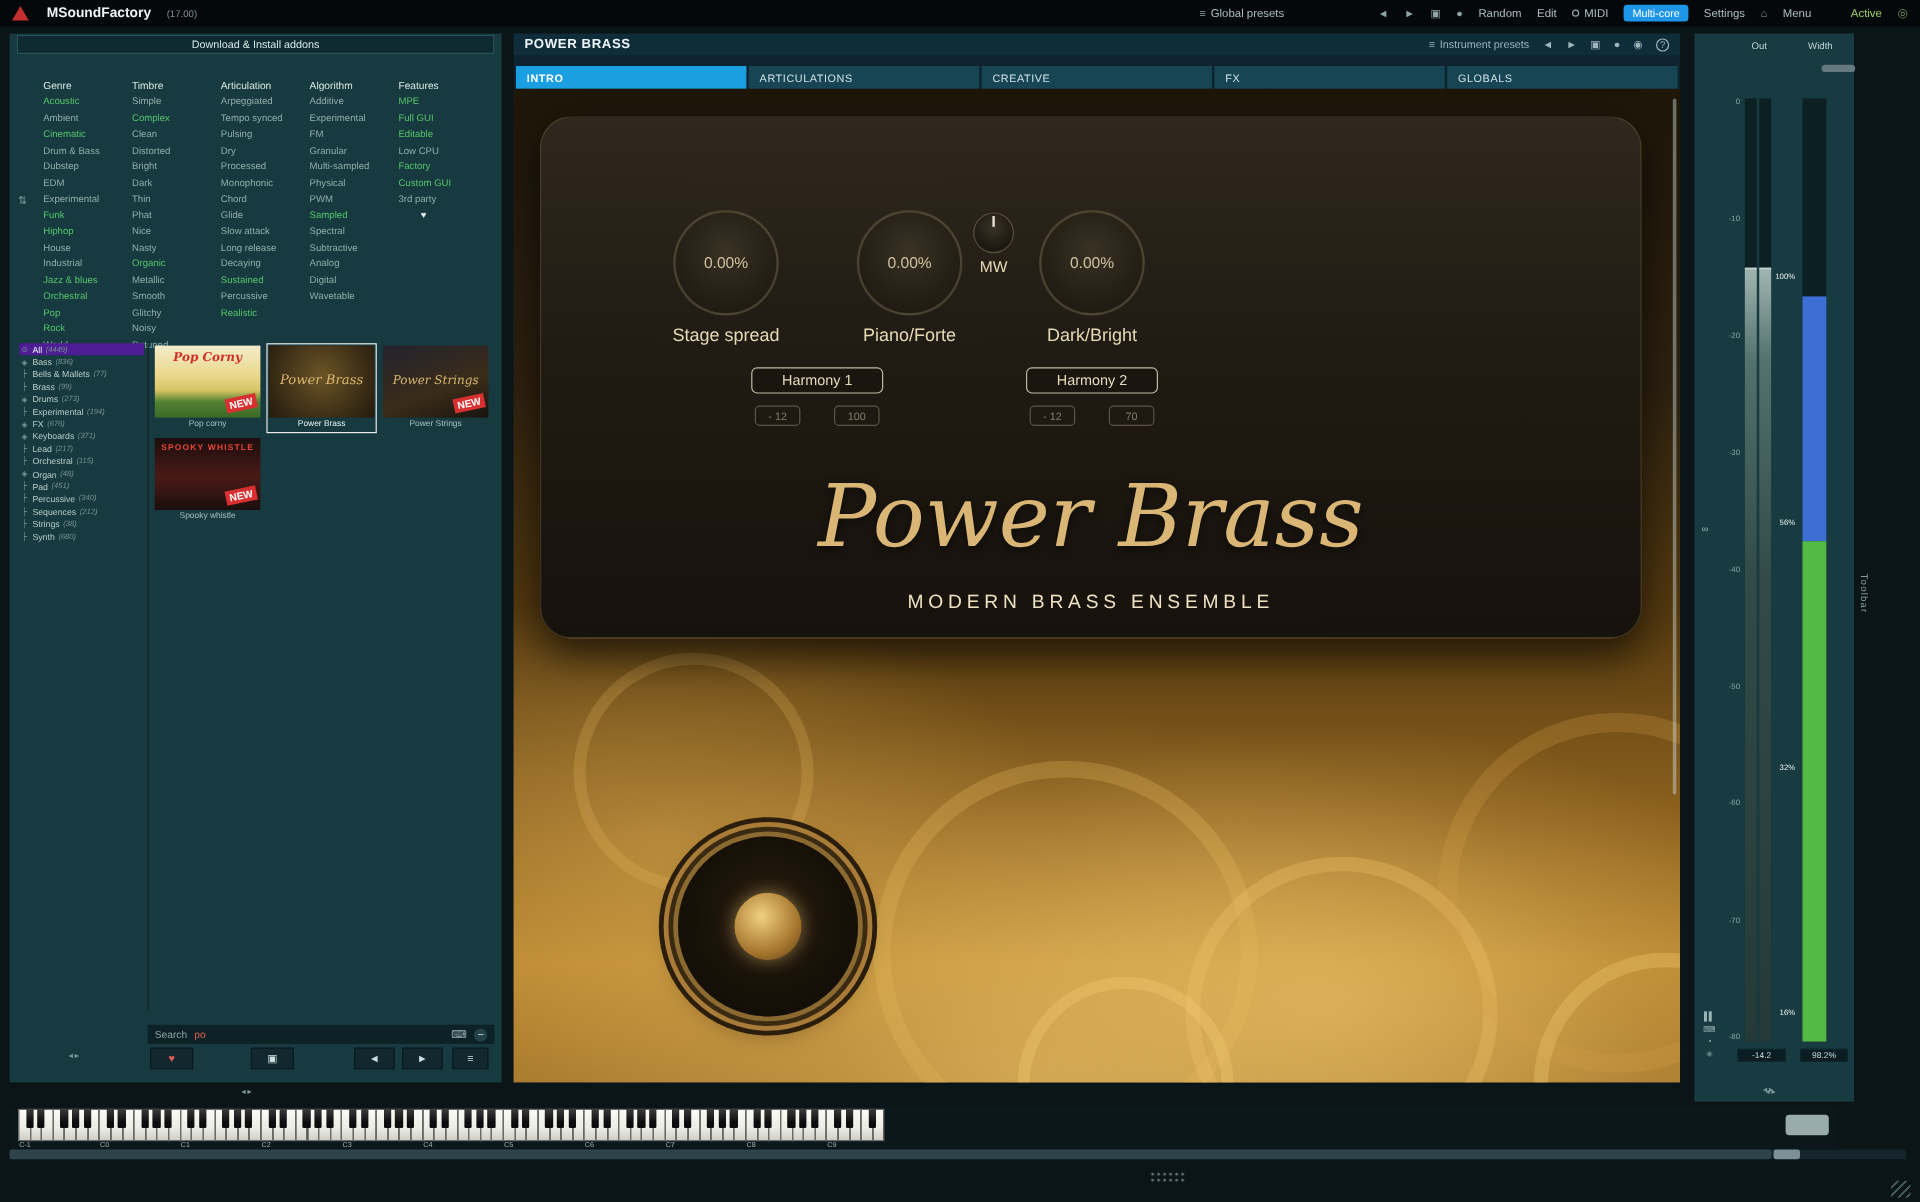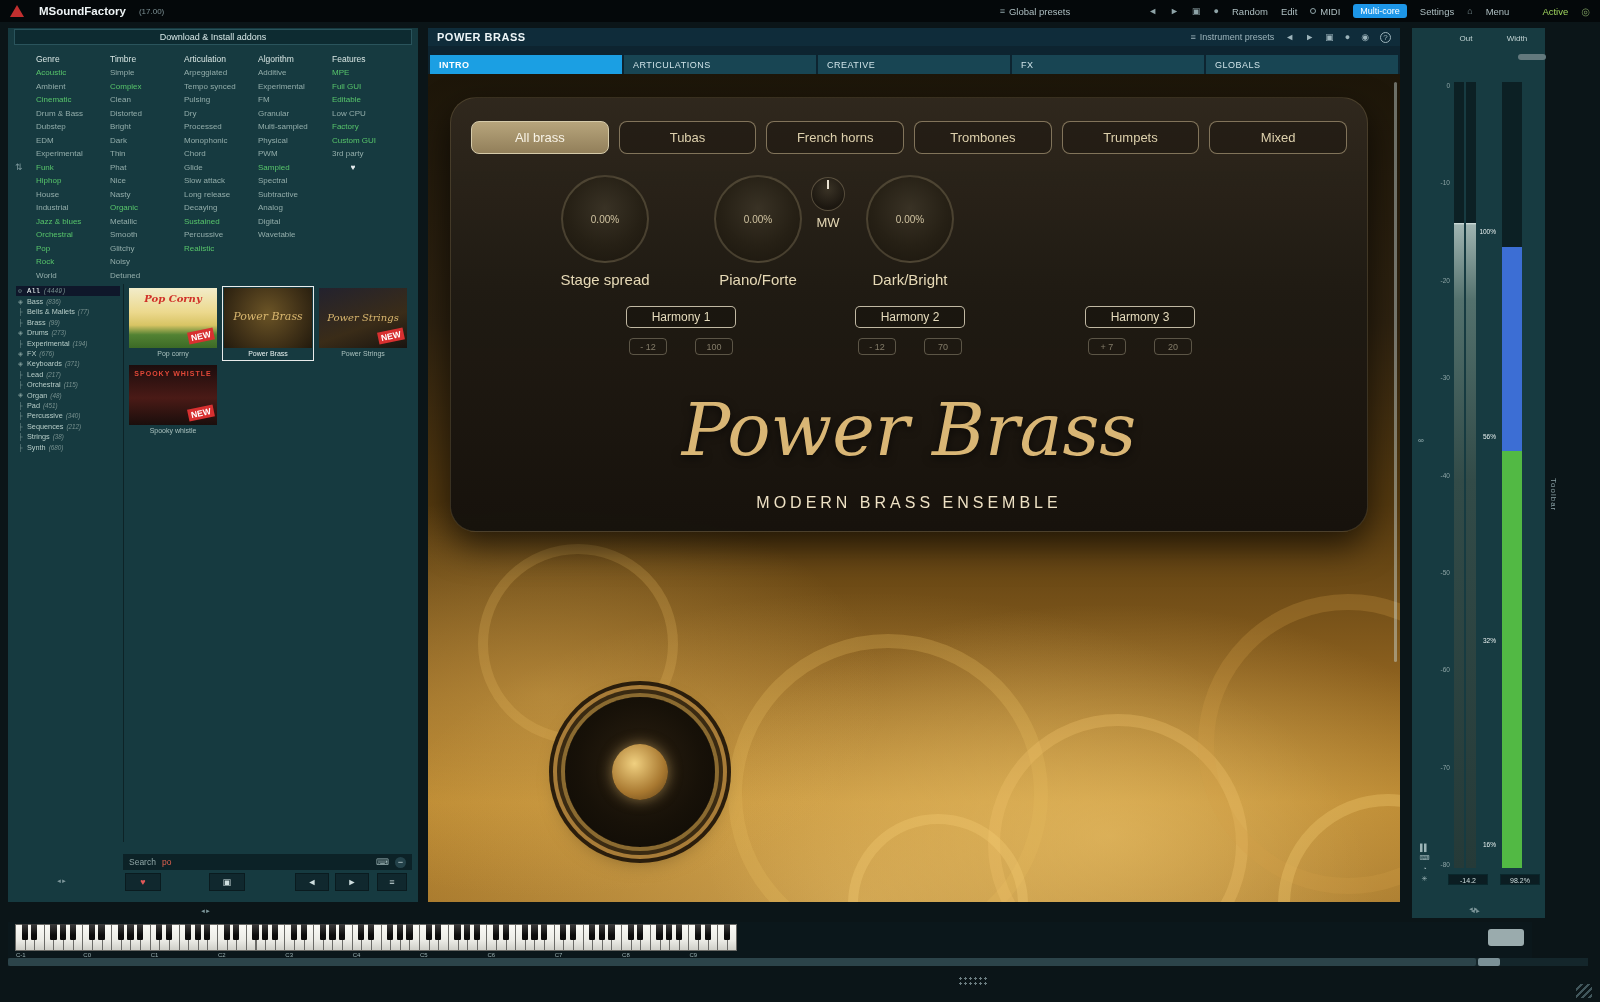--- a/index.html
+++ b/index.html
@@ -21,28 +21,28 @@
   .active-label { color:#9fd45e;margin-left:20px; }
   .power-glyph { color:#7a9a5e; font-size:10px; }
 
   
   .left-panel { position:absolute; left:8px; top:28px; width:410px; height:874px; background:#163a40; }
   .download-bar { position:absolute; left:6px; right:6px; top:1px; height:16px; background:#0d2b31; border:1px solid #2a545c; color:#d6e6e6; font-size:9px; display:flex; align-items:center; justify-content:center; }
   .filter-area { position:absolute; left:0; top:22px; width:410px; height:234px; display:flex; }
   .filter-gutter { width:26px; position:relative; }
   .gutter-icon { position:absolute; left:7px; top:112px; font-size:9px; color:#7e9a9e; }
   .filter-columns { flex:1; display:flex; padding-top:2px; }
-  .filter-col { width:74px; }
+  .filter-col { width:74px;margin-top:12px; }
   .filter-header { font-size:8.5px; color:#d8e6e3; height:14px; line-height:14px; padding-left:2px; }
   .filter-item { font-size:8px; color:#93adaa; height:13.5px; line-height:13.5px; padding-left:2px; white-space:nowrap; cursor:default; }
   .filter-item.on { color:#57c46a; }
   .filter-item.heart { color:#e7eef0; width:44px; text-align:center; }
   .tree { position:absolute; left:8px; top:258px; width:104px; }
   .tree-row { display:flex; align-items:center; height:10.4px; font-size:7.3px; color:#b7cdc8; padding-left:2px; white-space:nowrap; cursor:default; }
-  .tree-row.selected { background:#0f172a; color:#eef6f4;font-family:Liberation Mono, monospace; }
+  .tree-row.selected { background:#4c1d95; color:#eef6f4; }
   .tree-icon { width:9px; font-size:6.5px; color:#7e9a98; flex:none; }
   .tree-count { margin-left:3px; font-size:6.3px; color:#78918f; font-style:italic; }
   .thumbs-region { position:absolute; left:115px; top:256px; right:6px; bottom:60px; border-left:1px solid #0d2327; padding:2px 0 0 3px; }
   .thumb-grid { display:grid; grid-template-columns:repeat(3,93px); gap:2px; }
   .thumb-card { width:92px; padding:1px; border:1px solid transparent; cursor:default; }
   .thumb-card.selected { border-color:#e9ecec; }
   .thumb-art { position:relative; width:88px; height:60px; overflow:hidden; }
   .thumb-label { height:11px; line-height:11px; text-align:center; font-size:7px; color:#a9c0bd; overflow:hidden; white-space:nowrap; }
   .thumb-card.selected .thumb-label { color:#e8f1ef; }
   .new-badge { position:absolute; right:3px; bottom:6px; background:#d83030; color:#fff; font-size:8.5px; font-weight:bold; padding:1px 3px; transform:rotate(-12deg); }
@@ -99,21 +99,21 @@
   .brass-panel { position:absolute; left:22px; top:23px; width:918px; height:435px; border-radius:26px; z-index:4;
     background:linear-gradient(180deg, rgba(48,41,30,.97) 0%, rgba(32,27,19,.985) 45%, rgba(22,18,12,.99) 100%);
     border:1px solid rgba(140,120,80,.3); box-shadow:0 14px 34px rgba(0,0,0,.65); }
   .section-row { position:absolute; left:20px; right:20px; top:23px; height:33px; display:flex; gap:10px; }
   .sec-btn { flex:1; border:1px solid rgba(208,190,150,.55); border-radius:8px; background:rgba(10,8,5,.25); color:#ddd0ac; font-size:13px; display:flex; align-items:center; justify-content:center; cursor:default; }
   .sec-btn.selected { background:linear-gradient(180deg,#b7a57c,#927f5a); color:#f8f3e6; border-color:#d6cbaa; }
   .knob-group { position:absolute; width:150px; text-align:center; }
   .kg-stage { left:79px; top:77px; } .kg-pf { left:232px; top:77px; } .kg-db { left:384px; top:77px; } .kg-hum { left:538px; top:77px; }
   .knob { position:relative; width:88px; height:88px; margin:0 auto; border-radius:50%;
     background:radial-gradient(circle at 50% 38%,#393225 0%,#262015 55%,#1a150d 100%); border:2px solid rgba(215,195,155,.22); cursor:default; }
-  .knob-value { position:absolute; left:0; right:0; top:50%; transform:translateY(-50%); font-size:10px; color:#cfc2a0; }
+  .knob-value { position:absolute; left:0; right:0; top:50%; transform:translateY(-50%); font-size:13px; color:#cfc2a0; }
   .knob-arc { position:absolute; left:-6px; top:-6px; width:96px; height:96px; }
   .knob-label { margin-top:8px; font-size:15px; color:#e6d9b6; }
   .mw-group { position:absolute; left:352px; top:79px; width:50px; text-align:center; }
   .mw-knob { position:relative; width:34px; height:34px; margin:0 auto; border-radius:50%;
     background:radial-gradient(circle at 50% 35%,#3a3326,#1c1710 70%); border:1px solid rgba(215,195,155,.3); cursor:default; }
   .mw-knob::after { content:""; position:absolute; left:50%; top:2px; width:2px; height:9px; margin-left:-1px; background:#e9e2d2; }
   .mw-label { margin-top:4px; font-size:13px; color:#e6d9b6; }
   .artic-col { position:absolute; left:710px; top:78px; width:88px; display:flex; flex-direction:column; gap:8px; }
   .art-btn { height:27px; border:1px solid rgba(220,205,165,.6); border-radius:6px; background:rgba(10,8,5,.2); color:#e7dcbd; font-size:13px; display:flex; align-items:center; justify-content:center; cursor:default; }
   .art-btn.selected { background:#b9a87f; color:#241e12; border-color:#cdbf9c; }
@@ -470,28 +470,20 @@
       <div class="ring r3"></div>
       <div class="ring r4"></div>
       <div class="ring r5"></div>
       <div class="ring r6"></div>
       <div class="speaker">
         <div class="speaker-dome"></div>
       </div>
       <div class="v-scroll"></div>
 
       <div class="brass-panel">
-        <div class="section-row">
-            <div class="sec-btn selected">All brass</div>
-            <div class="sec-btn">Tubas</div>
-            <div class="sec-btn">French horns</div>
-            <div class="sec-btn">Trombones</div>
-            <div class="sec-btn">Trumpets</div>
-            <div class="sec-btn">Mixed</div>
-          </div>
 
         <div class="knob-group kg-stage">
           <div class="knob">
             <span class="knob-value">0.00%</span>
           </div>
           <div class="knob-label">Stage spread</div>
         </div>
         <div class="knob-group kg-pf">
           <div class="knob">
             <span class="knob-value">0.00%</span>
@@ -515,27 +507,20 @@
               <div class="harm-vals">
                 <div class="harm-val">- 12</div>
                 <div class="harm-val">100</div>
               </div>
             </div>
             <div class="harm-group" style="left: 374px;">
               <div class="harm-btn">Harmony 2</div>
               <div class="harm-vals">
                 <div class="harm-val">- 12</div>
                 <div class="harm-val">70</div>
-              </div>
-            </div>
-            <div class="harm-group" style="left: 604px;">
-              <div class="harm-btn">Harmony 3</div>
-              <div class="harm-vals">
-                <div class="harm-val">+ 7</div>
-                <div class="harm-val">20</div>
               </div>
             </div>
           </div>
 
         <div class="brass-logo">Power Brass</div>
         <div class="brass-sub">MODERN BRASS ENSEMBLE</div>
       </div>
     </section>
   </main>
 

